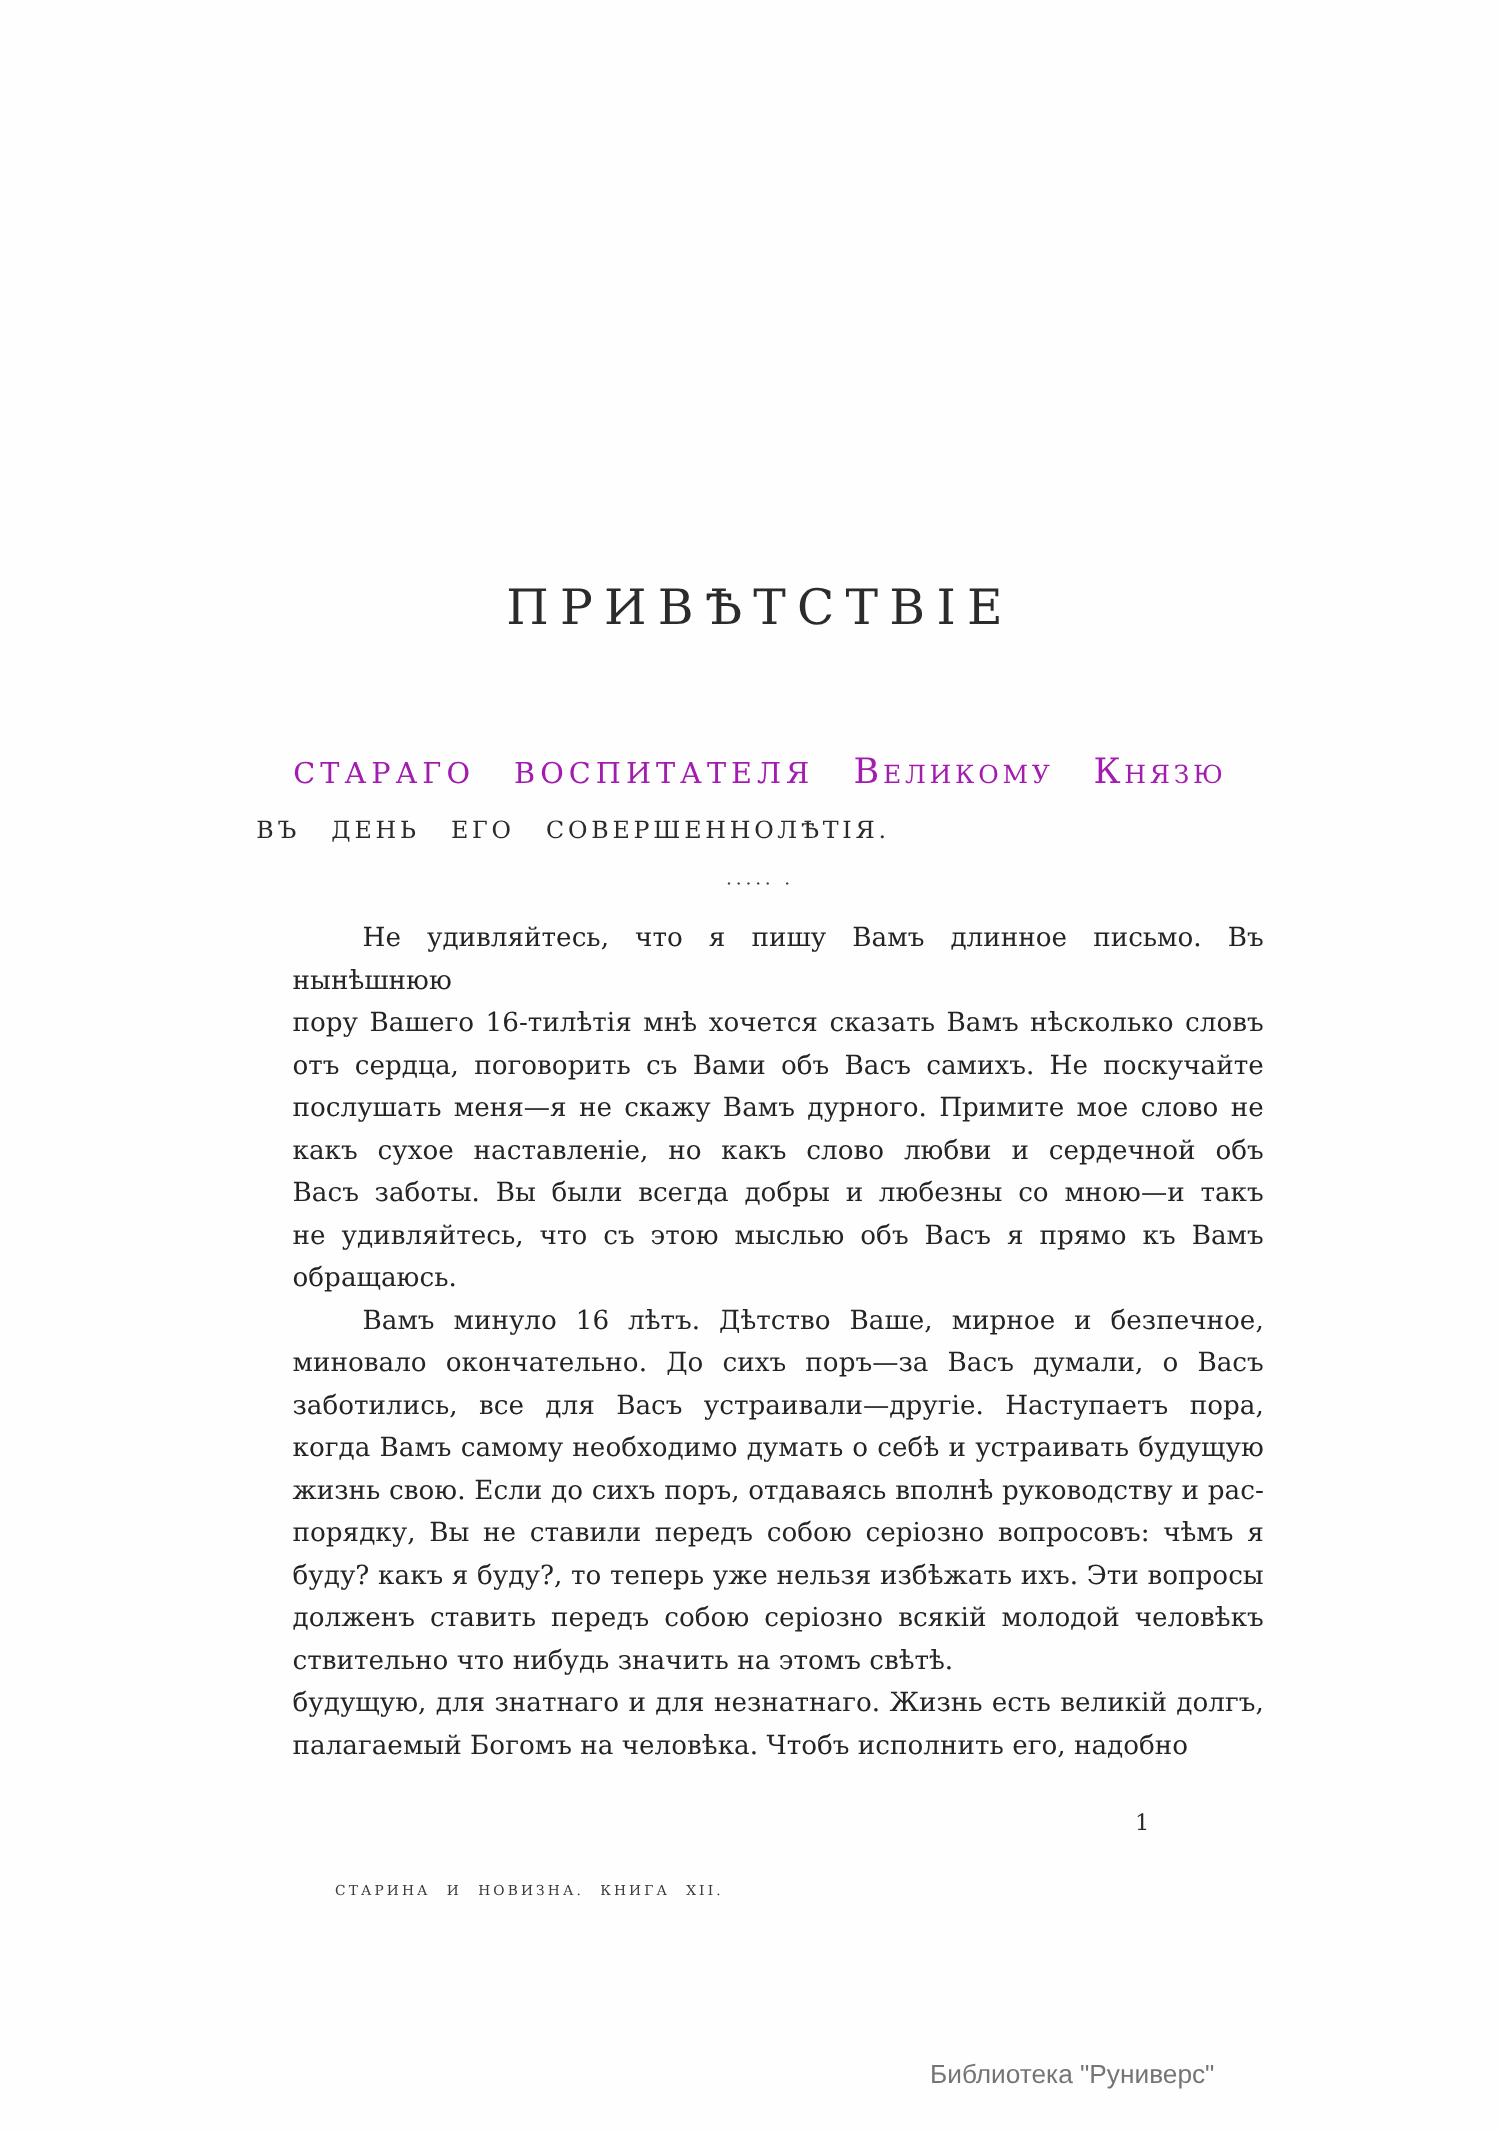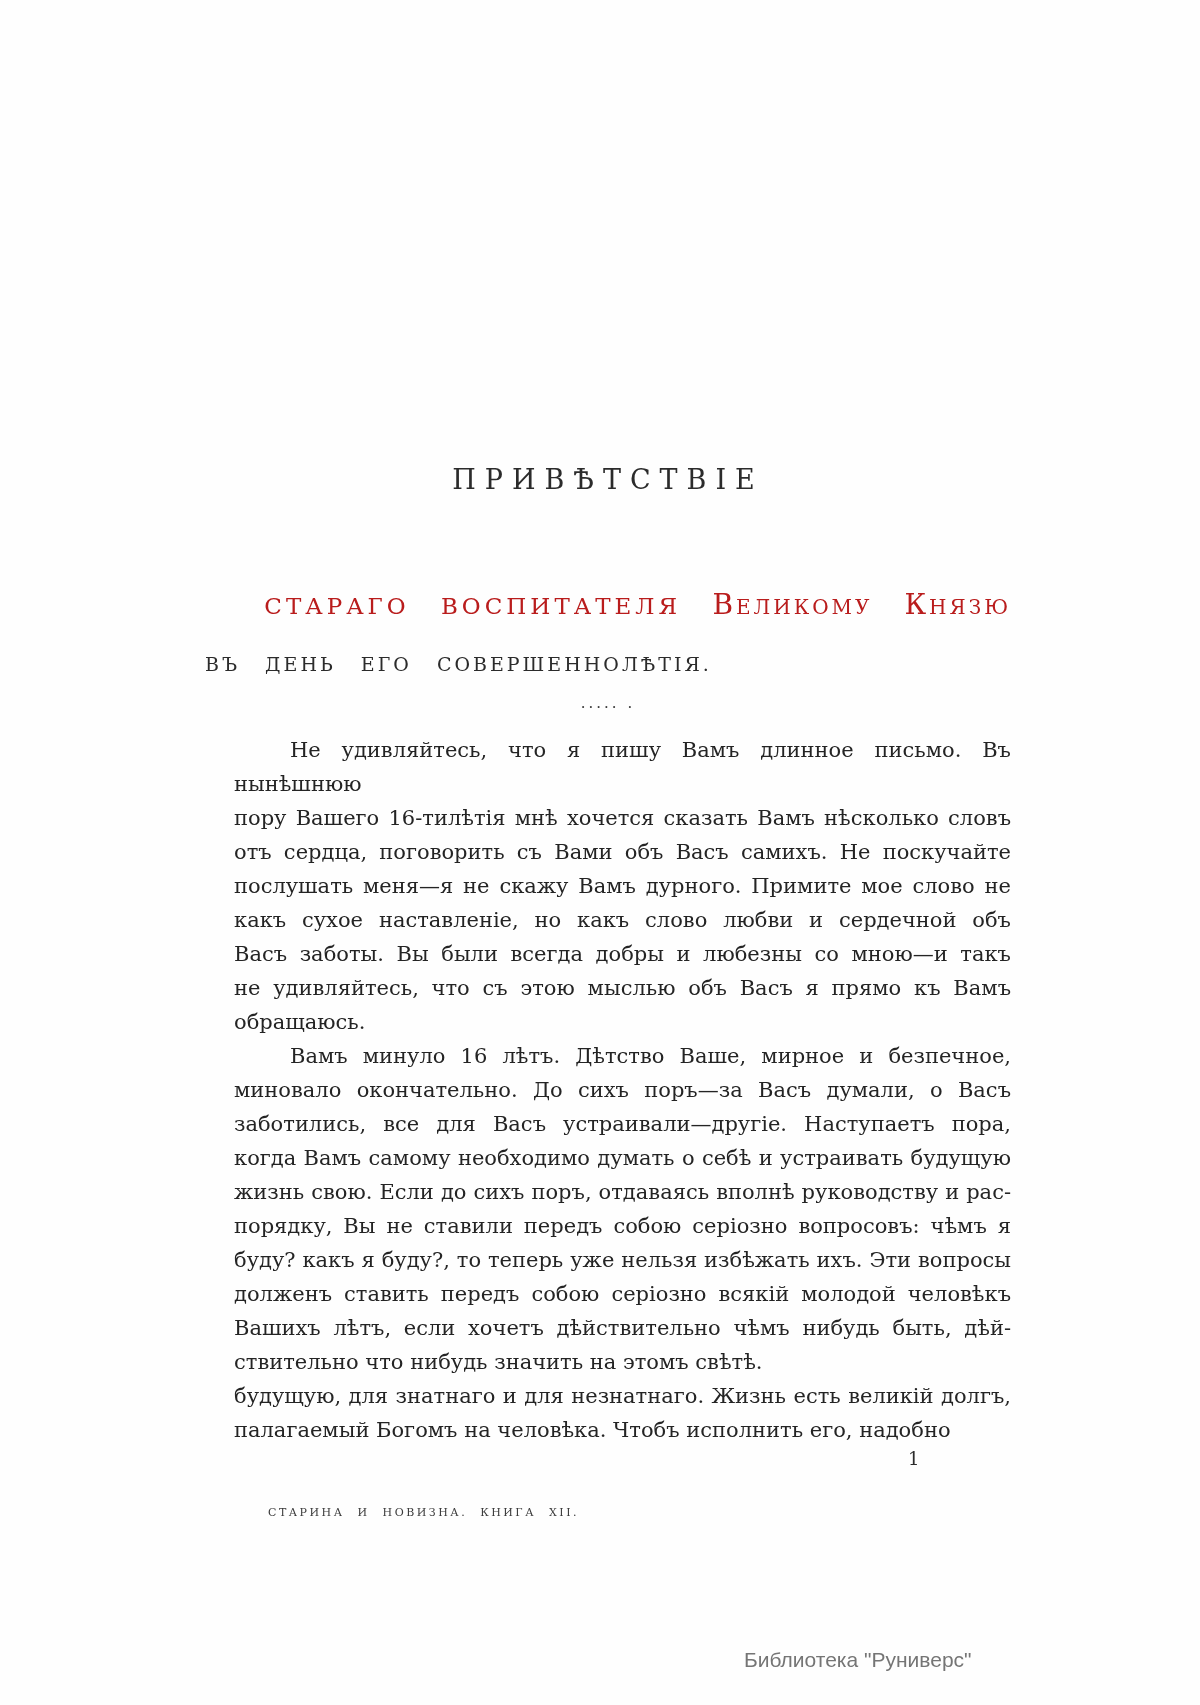--- a/index.html
+++ b/index.html
@@ -19,36 +19,36 @@
     top: 0;
     width: 806px;
     height: 100%;
   }
   .page-title {
     position: absolute;
     top: 464px;
     left: 0;
     width: 100%;
     text-align: center;
-    font-size: 27px;
+    font-size: 39px;
     letter-spacing: 9px;
     word-spacing: 14px;
     color: #2b2b2b;
   }
   .subtitle {
     position: absolute;
-    top: 588px;
+    top: 600px;
     left: 0;
     width: 100%;
-    text-align: right;
+    text-align: center;
     font-size: 23px;
     letter-spacing: 4px;
     word-spacing: 20px;
     white-space: nowrap;
-    color: #b91c1c;
+    color: #a21caf;
   }
   .subtitle .emph {
     font-variant: small-caps;
     font-size: 28px;
     letter-spacing: 3px;
   }
   .dedication-line {
     position: absolute;
     top: 653px;
     left: 0;
@@ -142,21 +142,20 @@
         </div>
         <div class="paragraph">
           <div class="line first">Вамъ минуло 16 лѣтъ. Дѣтство Ваше, мирное и безпечное,</div>
           <div class="line">миновало окончательно. До сихъ поръ—за Васъ думали, о Васъ</div>
           <div class="line">заботились, все для Васъ устраивали—другіе. Наступаетъ пора,</div>
           <div class="line">когда Вамъ самому необходимо думать о себѣ и устраивать будущую</div>
           <div class="line">жизнь свою. Если до сихъ поръ, отдаваясь вполнѣ руководству и рас-</div>
           <div class="line">порядку, Вы не ставили передъ собою серіозно вопросовъ: чѣмъ я</div>
           <div class="line">буду? какъ я буду?, то теперь уже нельзя избѣжать ихъ. Эти вопросы</div>
           <div class="line">долженъ ставить передъ собою серіозно всякій молодой человѣкъ</div>
-          <div class="line">Вашихъ лѣтъ, если хочетъ дѣйствительно чѣмъ нибудь быть, дѣй-</div>
           <div class="line last">ствительно что нибудь значить на этомъ свѣтѣ.</div>
         </div>
         <div class="paragraph">
           <div class="line">будущую, для знатнаго и для незнатнаго. Жизнь есть великій долгъ,</div>
           <div class="line last">палагаемый Богомъ на человѣка. Чтобъ исполнить его, надобно</div>
         </div>
       </div>
   </div>
 
   <div class="footer-journal">СТАРИНА И НОВИЗНА. КНИГА XII.</div>

